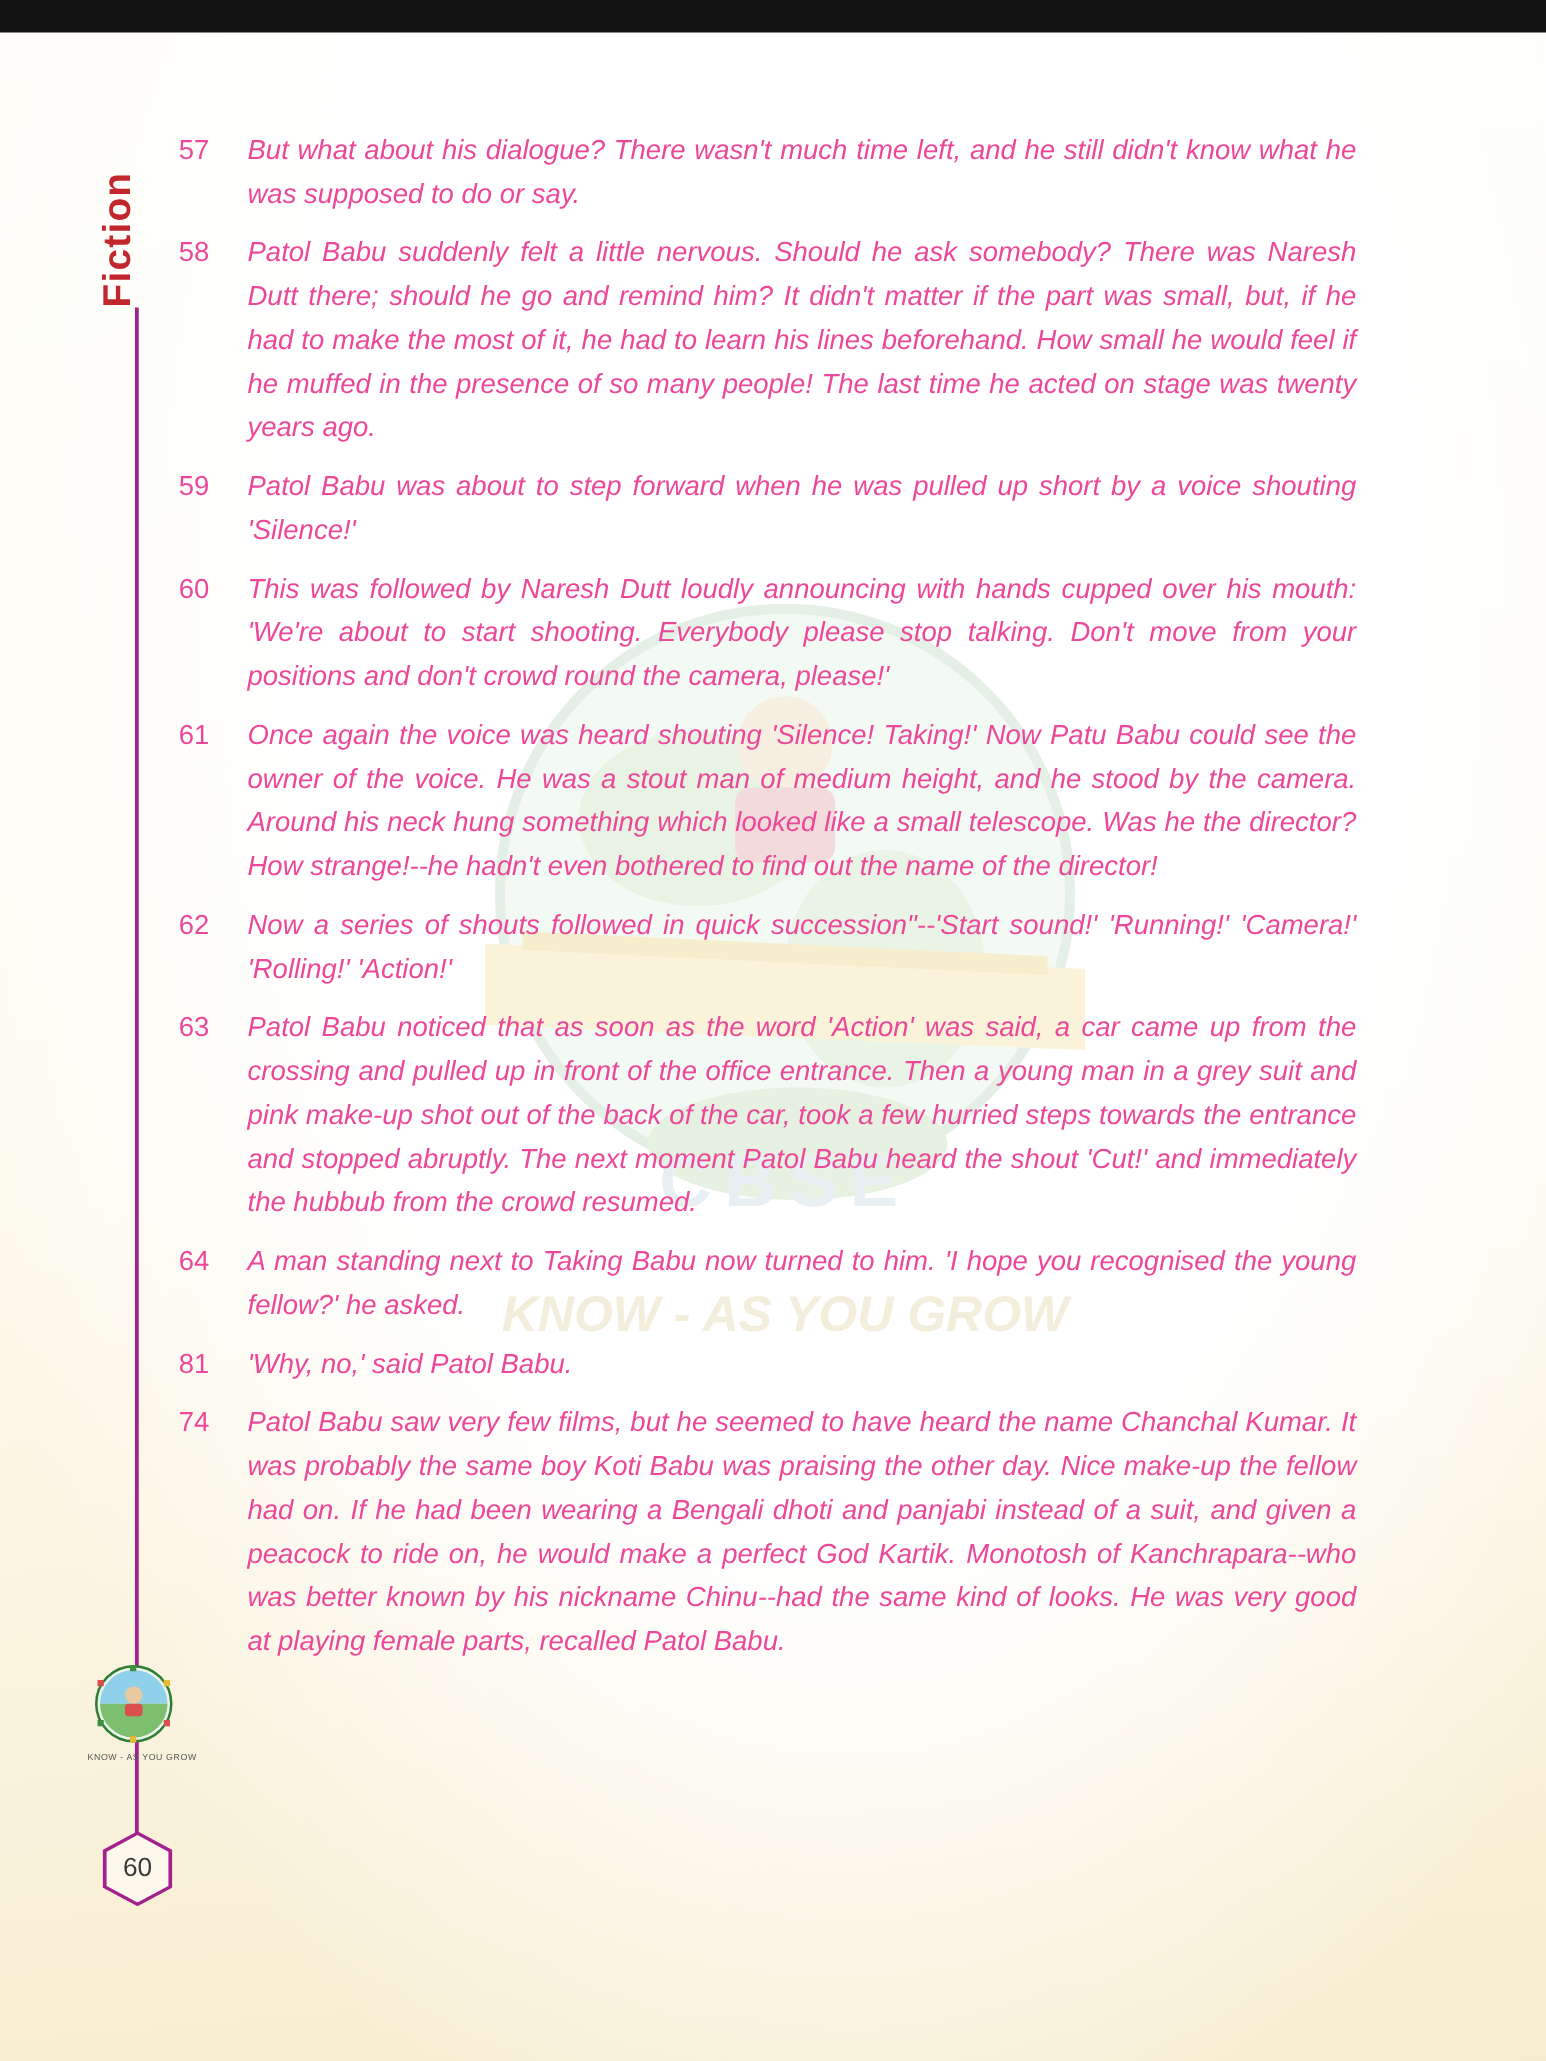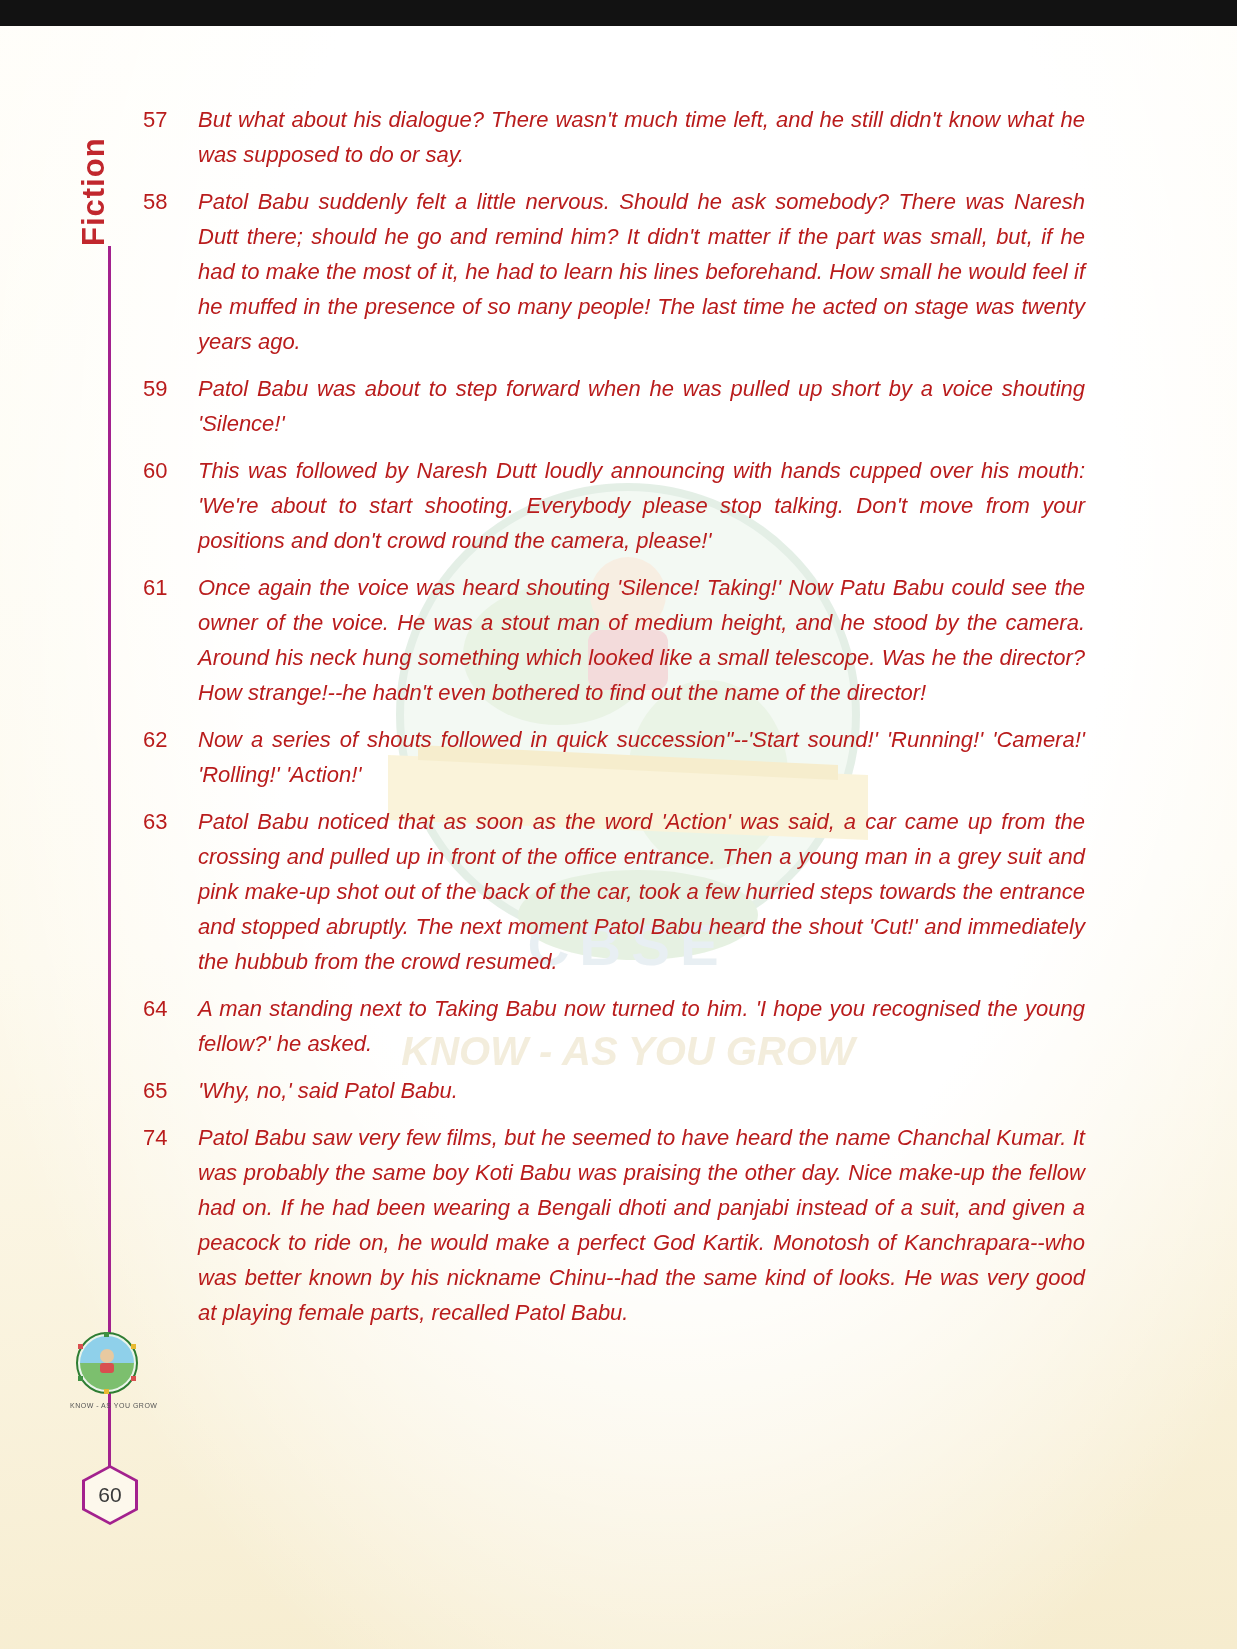--- a/index.html
+++ b/index.html
@@ -22,21 +22,21 @@
   .side-line{
     position:absolute;left:108px;top:246px;width:3px;height:1221px;
     background:#a3218e;
   }
   .watermark{
     position:absolute;left:388px;top:445px;width:480px;height:680px;
     opacity:0.30;pointer-events:none;
   }
   .content{
     position:absolute;left:143px;top:102px;width:942px;
-    color:#b91c1c;font-size:22px;line-height:35px;
+    color:#ec4899;font-size:22px;line-height:35px;
   }
   .para{
     display:flex;margin-bottom:12px;
   }
   .para-num{
     flex:0 0 55px;text-align:left;
   }
   .para-text{
     flex:1;text-align:justify;font-style:italic;
   }
@@ -107,21 +107,21 @@
   </div>
   <div class="para">
     <div class="para-num">63</div>
     <div class="para-text">Patol Babu noticed that as soon as the word 'Action' was said, a car came up from the crossing and pulled up in front of the office entrance. Then a young man in a grey suit and pink make-up shot out of the back of the car, took a few hurried steps towards the entrance and stopped abruptly. The next moment Patol Babu heard the shout 'Cut!' and immediately the hubbub from the crowd resumed.</div>
   </div>
   <div class="para">
     <div class="para-num">64</div>
     <div class="para-text">A man standing next to Taking Babu now turned to him. 'I hope you recognised the young fellow?' he asked.</div>
   </div>
   <div class="para">
-    <div class="para-num">65</div>
+    <div class="para-num">81</div>
     <div class="para-text">'Why, no,' said Patol Babu.</div>
   </div>
   <div class="para">
     <div class="para-num">74</div>
     <div class="para-text">Patol Babu saw very few films, but he seemed to have heard the name Chanchal Kumar. It was probably the same boy Koti Babu was praising the other day. Nice make-up the fellow had on. If he had been wearing a Bengali dhoti and panjabi instead of a suit, and given a peacock to ride on, he would make a perfect God Kartik. Monotosh of Kanchrapara--who was better known by his nickname Chinu--had the same kind of looks. He was very good at playing female parts, recalled Patol Babu.</div>
   </div>
 </div>
 
 <div class="bottom-logo">
   <svg width="66" height="66" viewBox="0 0 66 66">

